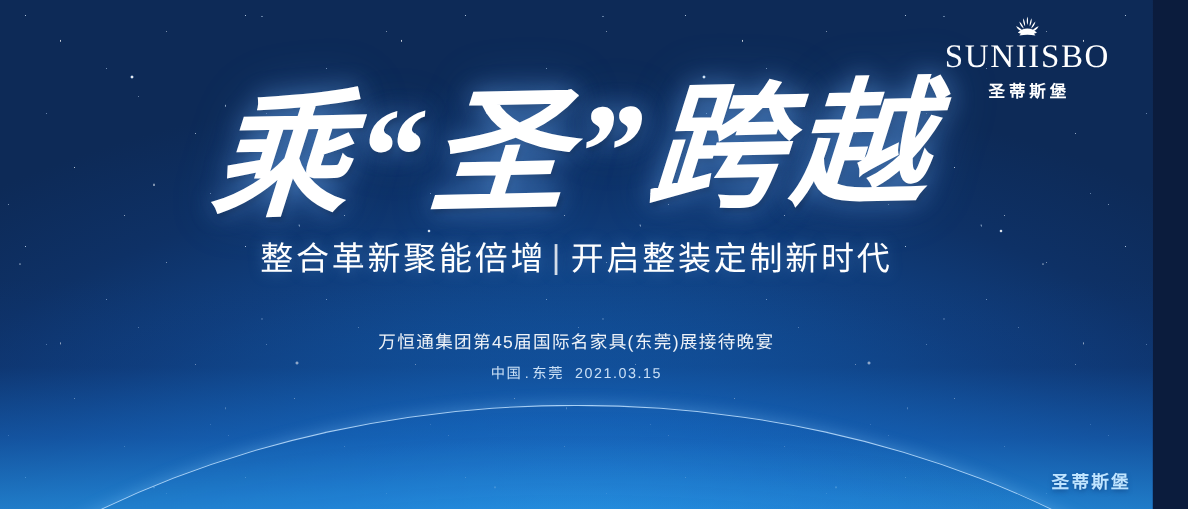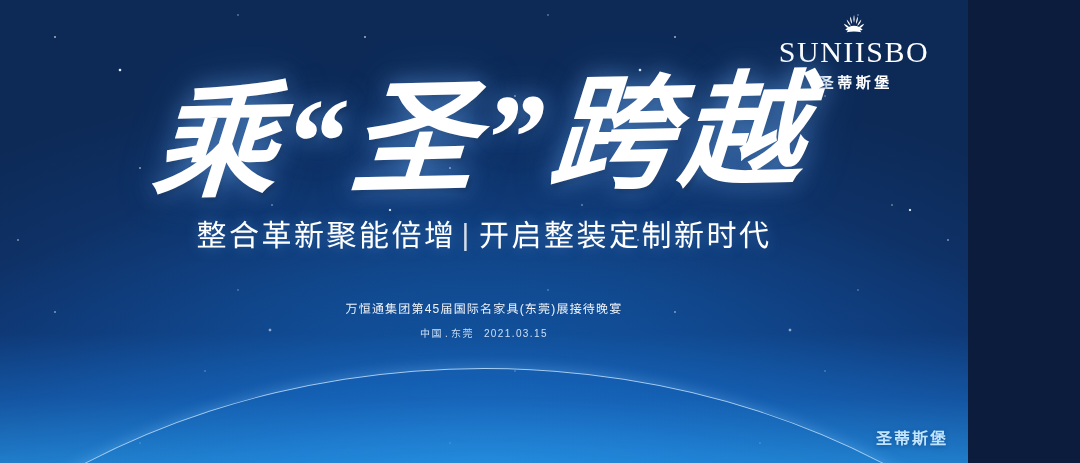--- a/index.html
+++ b/index.html
@@ -5,21 +5,21 @@
 <style>
   html, body {
     margin: 0;
     padding: 0;
     background: #0b1c3d;
   }
   * { box-sizing: border-box; }
 
   .banner {
     position: relative;
-    width: 968px;
+    width: 1048px;
     height: 463px;
     overflow: hidden;
     font-family: "Liberation Sans", "DejaVu Sans", sans-serif;
     background:
       radial-gradient(ellipse 820px 430px at 50% 108%,
         #2f9fe8 0%,
         #2080d4 14%,
         #1567bd 28%,
         #12549f 44%,
         #103f7f 62%,
@@ -171,29 +171,29 @@
   }
   .subtitle .sep {
     display: inline-block;
     margin: 0 7px 0 5px;
     font-weight: 300;
     color: rgba(255,255,255,.82);
     transform: translateY(-1px);
   }
   .event-line {
     margin: 48px 0 0;
-    font-size: 12px;
+    font-size: 16px;
     line-height: 1.3;
     color: rgba(255,255,255,.93);
     letter-spacing: 1.2px;
     white-space: nowrap;
   }
   .date-line {
     margin: 9px 0 0;
-    font-size: 10px;
+    font-size: 13px;
     line-height: 1.3;
     color: rgba(222,238,255,.9);
     letter-spacing: 1.4px;
     white-space: nowrap;
   }
   .date-line .dot-sep { margin: 0 2px; }
   .date-line .date-val { margin-left: 10px; }
 
   
   .watermark {

